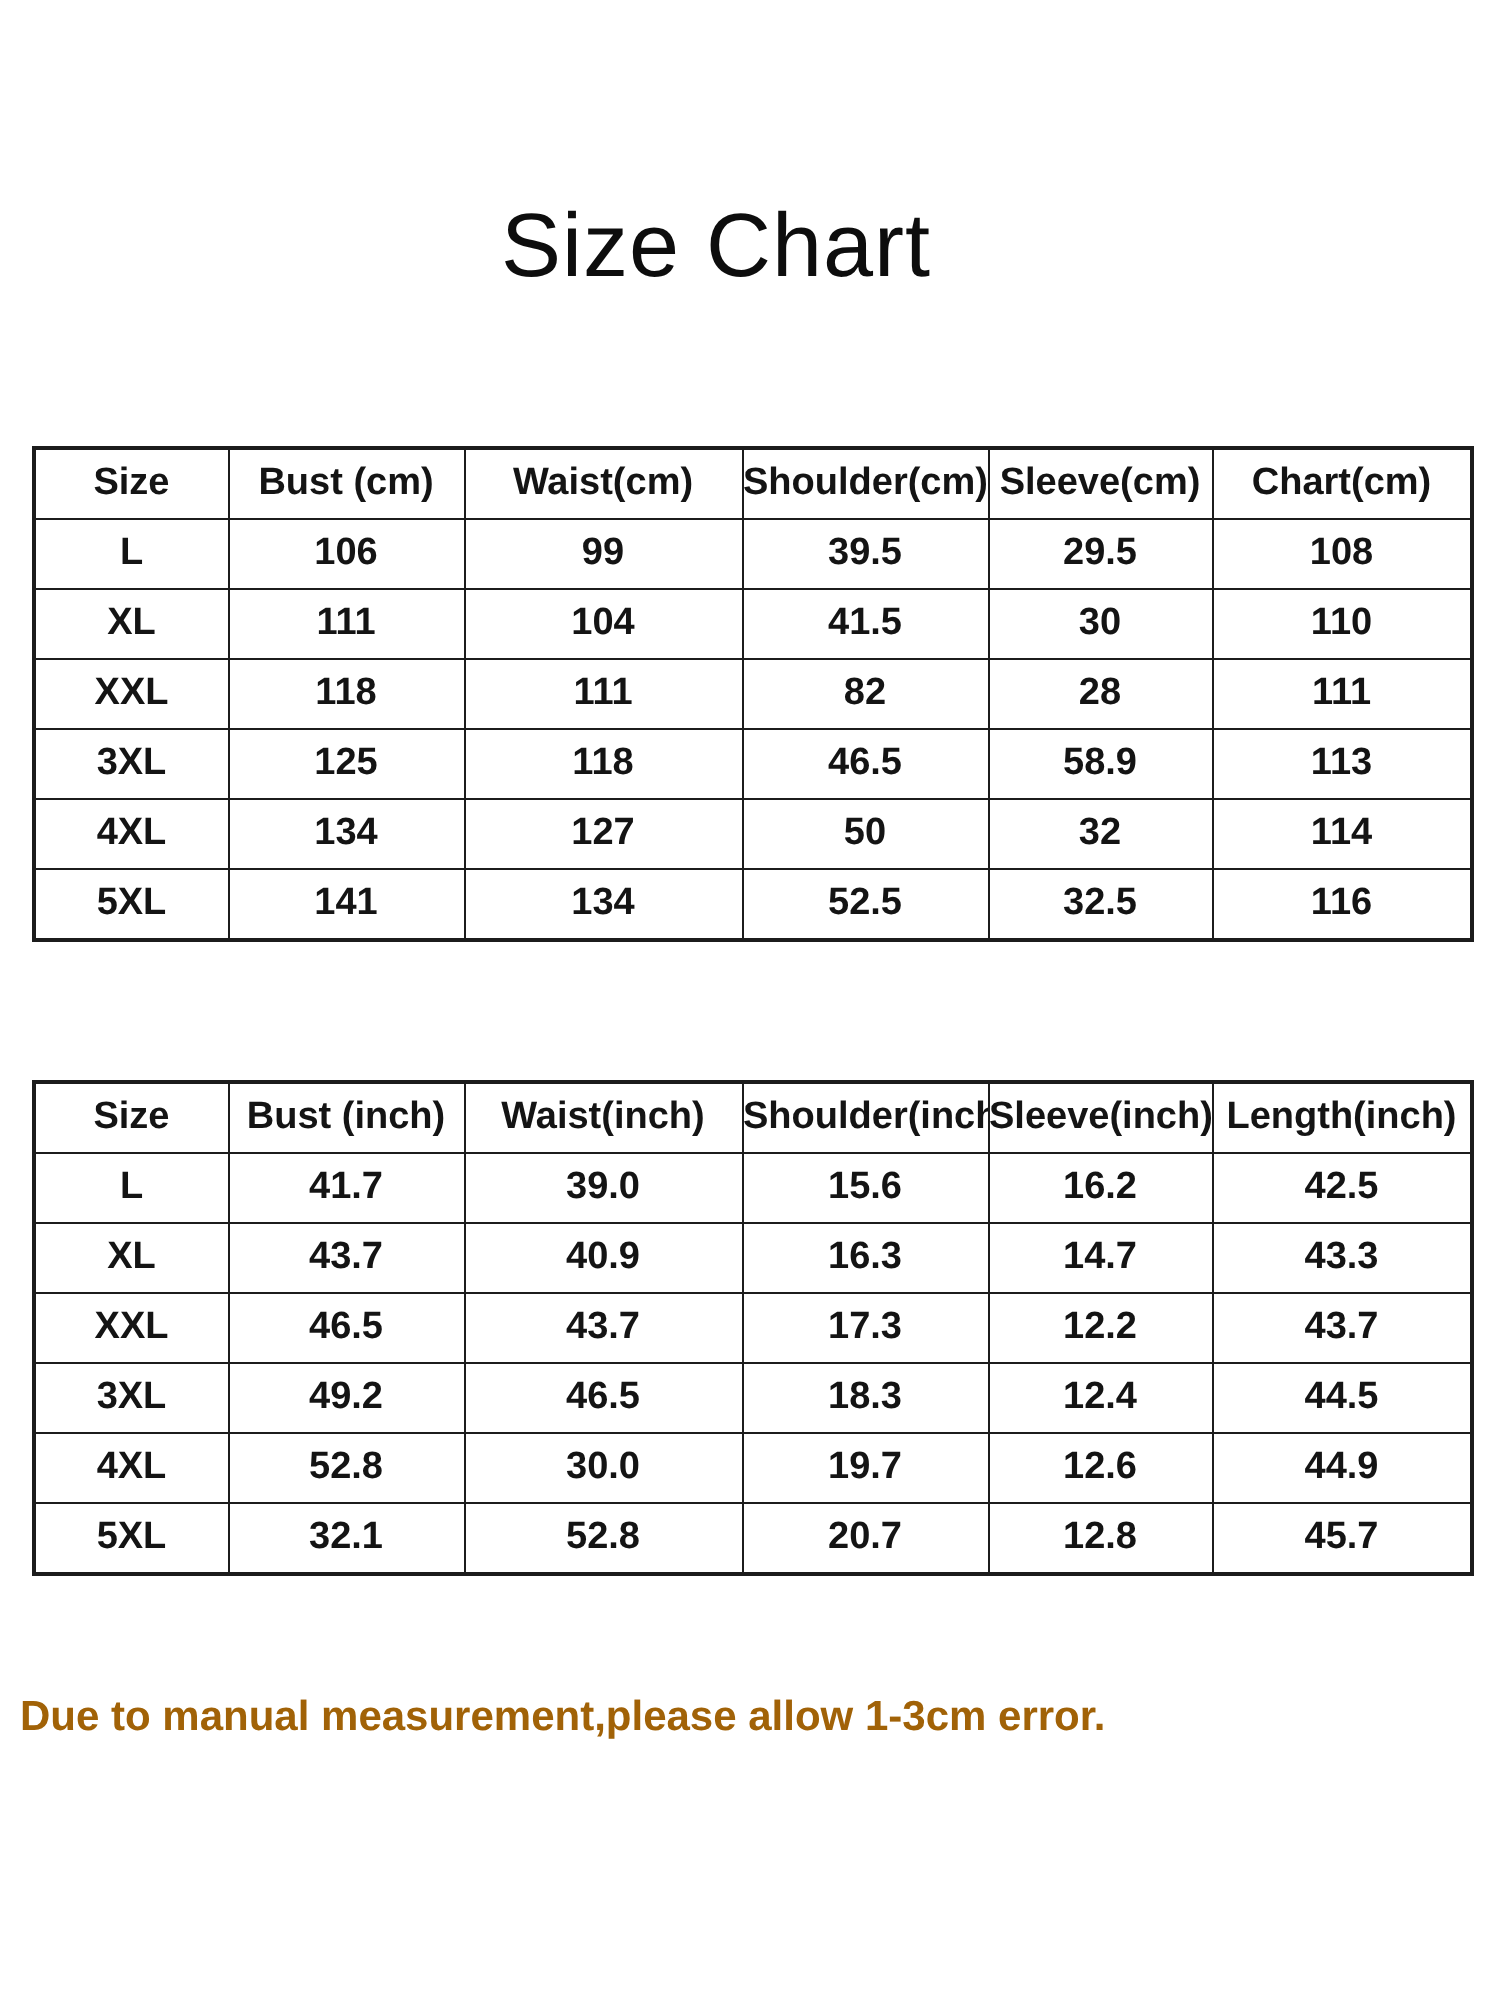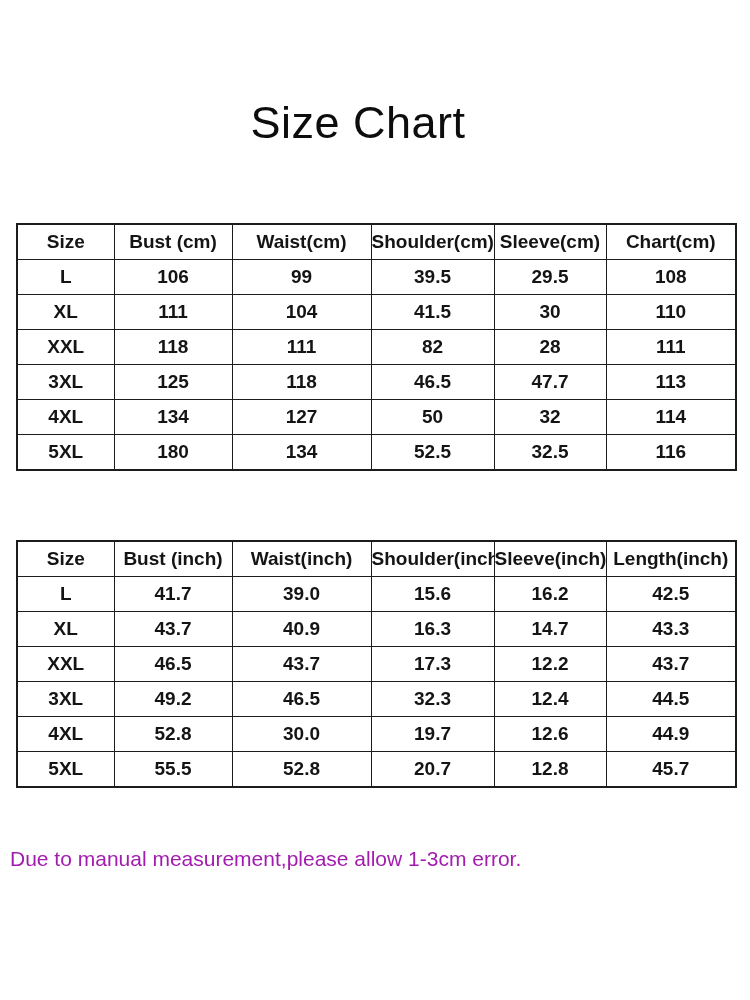--- a/index.html
+++ b/index.html
@@ -54,22 +54,22 @@
     overflow: hidden;
     white-space: nowrap;
   }
 
   .note {
     position: absolute;
     left: 10px;
     top: 828px;
     margin: 0;
     font-size: 21px;
-    font-weight: 400;
-    color: #a21caf;
+    font-weight: 700;
+    color: #a16207;
   }
 </style>
 </head>
 <body>
 
 <div class="page">
 
   <h1 class="title">Size Chart</h1>
 
   <table class="size-table table-cm">
@@ -114,34 +114,34 @@
         <td>111</td>
         <td>82</td>
         <td>28</td>
         <td>111</td>
       </tr>
       <tr>
         <td>3XL</td>
         <td>125</td>
         <td>118</td>
         <td>46.5</td>
-        <td>47.7</td>
+        <td>58.9</td>
         <td>113</td>
       </tr>
       <tr>
         <td>4XL</td>
         <td>134</td>
         <td>127</td>
         <td>50</td>
         <td>32</td>
         <td>114</td>
       </tr>
       <tr>
         <td>5XL</td>
-        <td>180</td>
+        <td>141</td>
         <td>134</td>
         <td>52.5</td>
         <td>32.5</td>
         <td>116</td>
       </tr>
     </tbody>
   </table>
 
   <table class="size-table table-inch">
     <colgroup>
@@ -184,35 +184,35 @@
         <td>46.5</td>
         <td>43.7</td>
         <td>17.3</td>
         <td>12.2</td>
         <td>43.7</td>
       </tr>
       <tr>
         <td>3XL</td>
         <td>49.2</td>
         <td>46.5</td>
-        <td>32.3</td>
+        <td>18.3</td>
         <td>12.4</td>
         <td>44.5</td>
       </tr>
       <tr>
         <td>4XL</td>
         <td>52.8</td>
         <td>30.0</td>
         <td>19.7</td>
         <td>12.6</td>
         <td>44.9</td>
       </tr>
       <tr>
         <td>5XL</td>
-        <td>55.5</td>
+        <td>32.1</td>
         <td>52.8</td>
         <td>20.7</td>
         <td>12.8</td>
         <td>45.7</td>
       </tr>
     </tbody>
   </table>
 
   <p class="note">Due to manual measurement,please allow 1-3cm error.</p>
 

